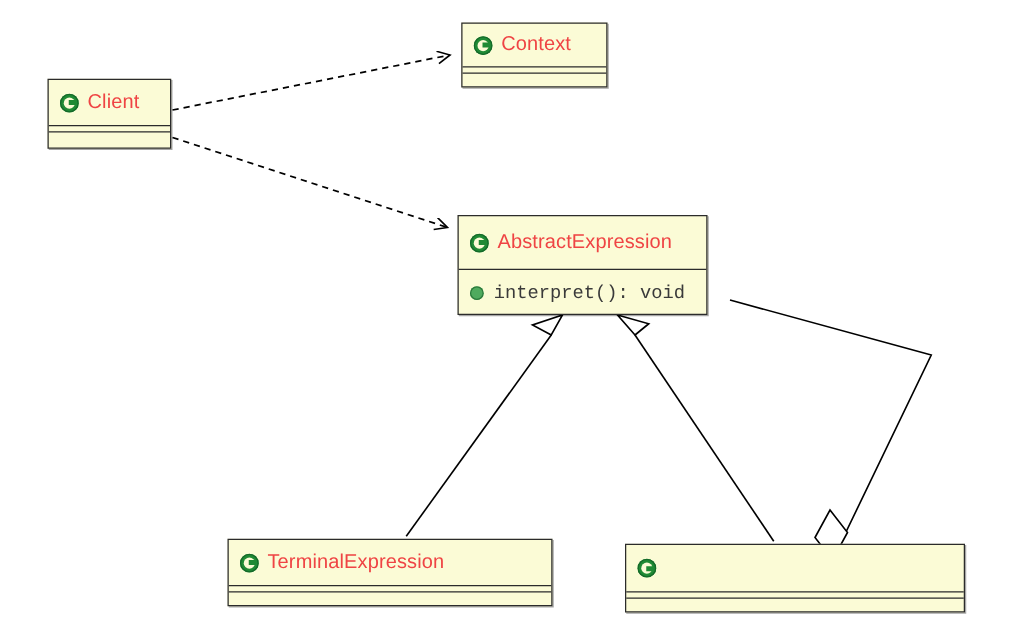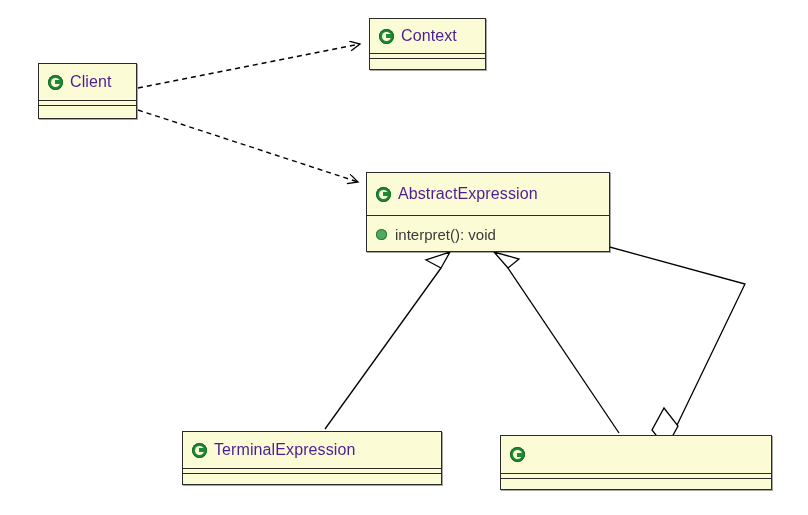--- a/index.html
+++ b/index.html
@@ -35,21 +35,21 @@
   }
   .class-title {
     display: flex;
     align-items: center;
     padding: 0 10px 0 9px;
     box-sizing: border-box;
     white-space: nowrap;
   }
   .class-title .name {
     font-size: 16px;
-    color: #4c1d95;
+    color: #ef4444;
     letter-spacing: 0.1px;
   }
   .compartment-sep {
     border-top: 1px solid #2b2b2b;
   }
   .attrs-compartment {
     height: 5px;
     box-sizing: border-box;
   }
   .ops-compartment {
@@ -155,26 +155,26 @@
 
   <div class="uml-class" style="left:369px; top:18px; width:117px; height:52px;">
     <div class="class-title" style="height:34px;">
       <span class="icon-class"></span>
       <span class="name">Context</span>
     </div>
     <div class="attrs-compartment compartment-sep"></div>
     <div class="ops-compartment compartment-sep"></div>
   </div>
 
-  <div class="uml-class" style="left:366px; top:172px; width:244px; height:80px;">
+  <div class="uml-class" style="left:366px; top:172px; width:200px; height:80px;">
     <div class="class-title" style="height:42px;">
       <span class="icon-class"></span>
       <span class="name">AbstractExpression</span>
     </div>
-    <div class="method-row compartment-sep" style="height:37px;">
+    <div class="method-row compartment-sep" style="height:37px;font-family:Liberation Mono, monospace;">
       <span class="icon-public"></span>
       <span class="mname">interpret(): void</span>
     </div>
   </div>
 
   <div class="uml-class" style="left:182px; top:431px; width:260px; height:54px;">
     <div class="class-title" style="height:36px;">
       <span class="icon-class"></span>
       <span class="name">TerminalExpression</span>
     </div>

